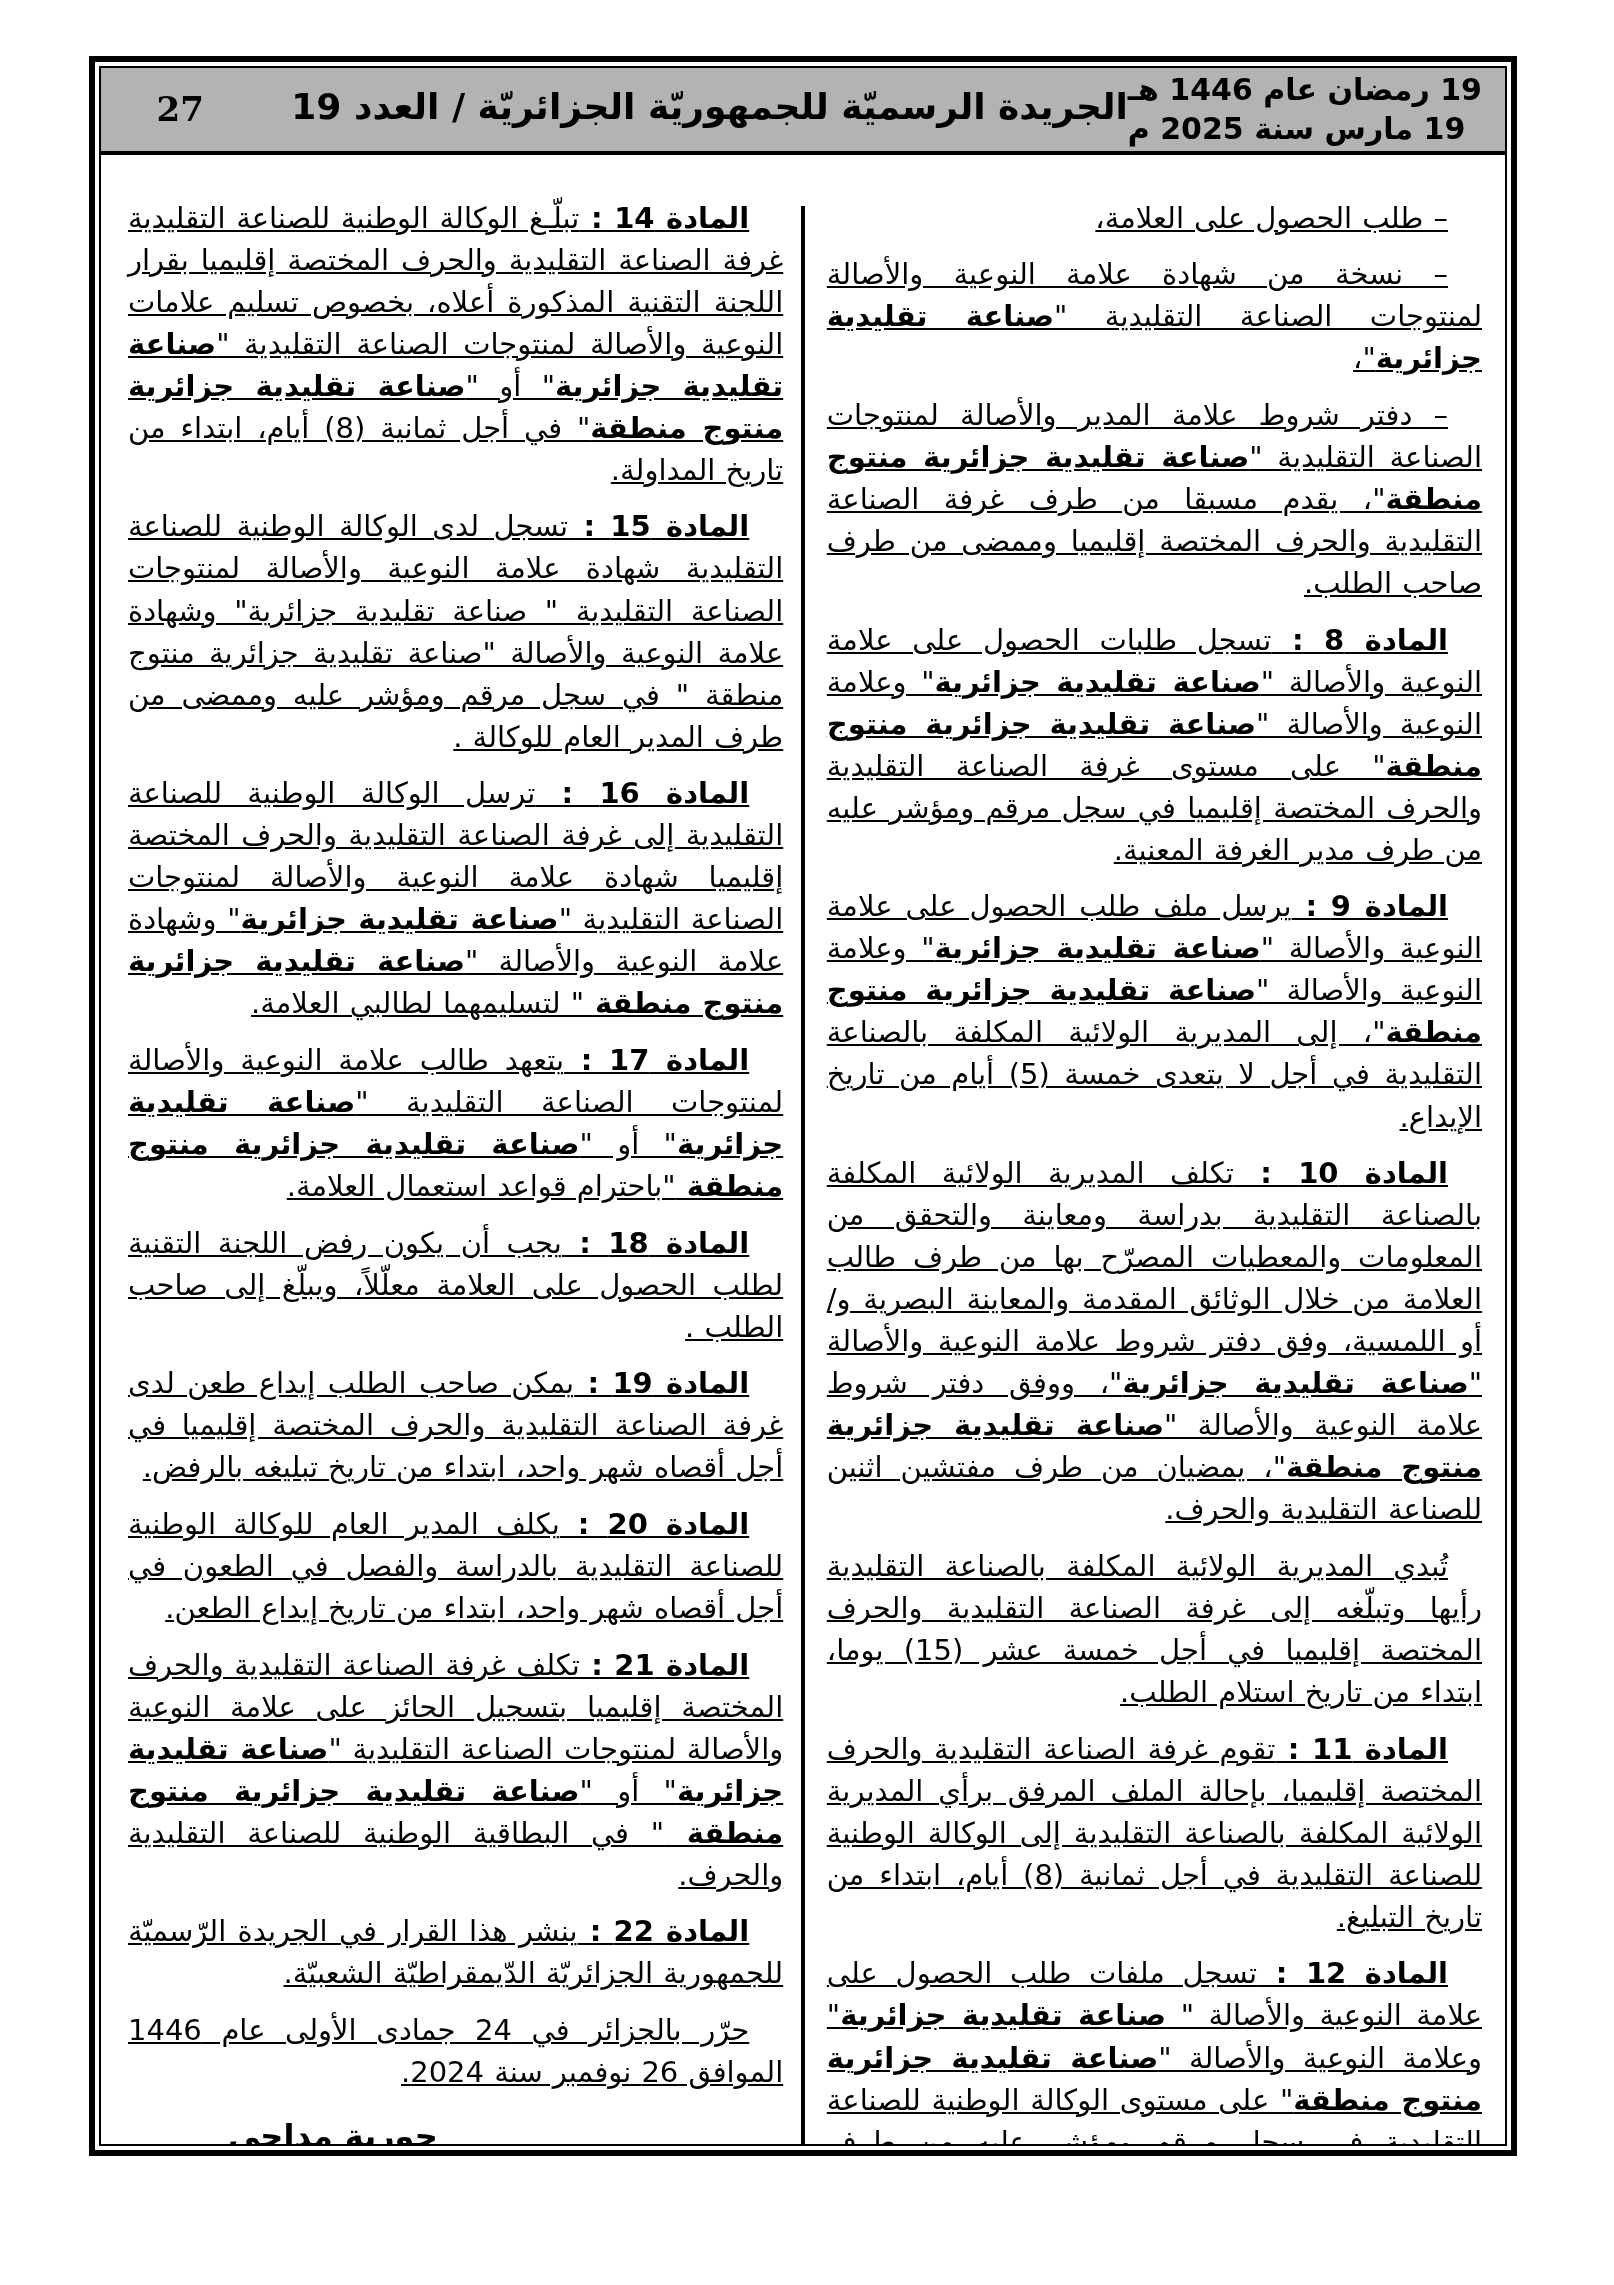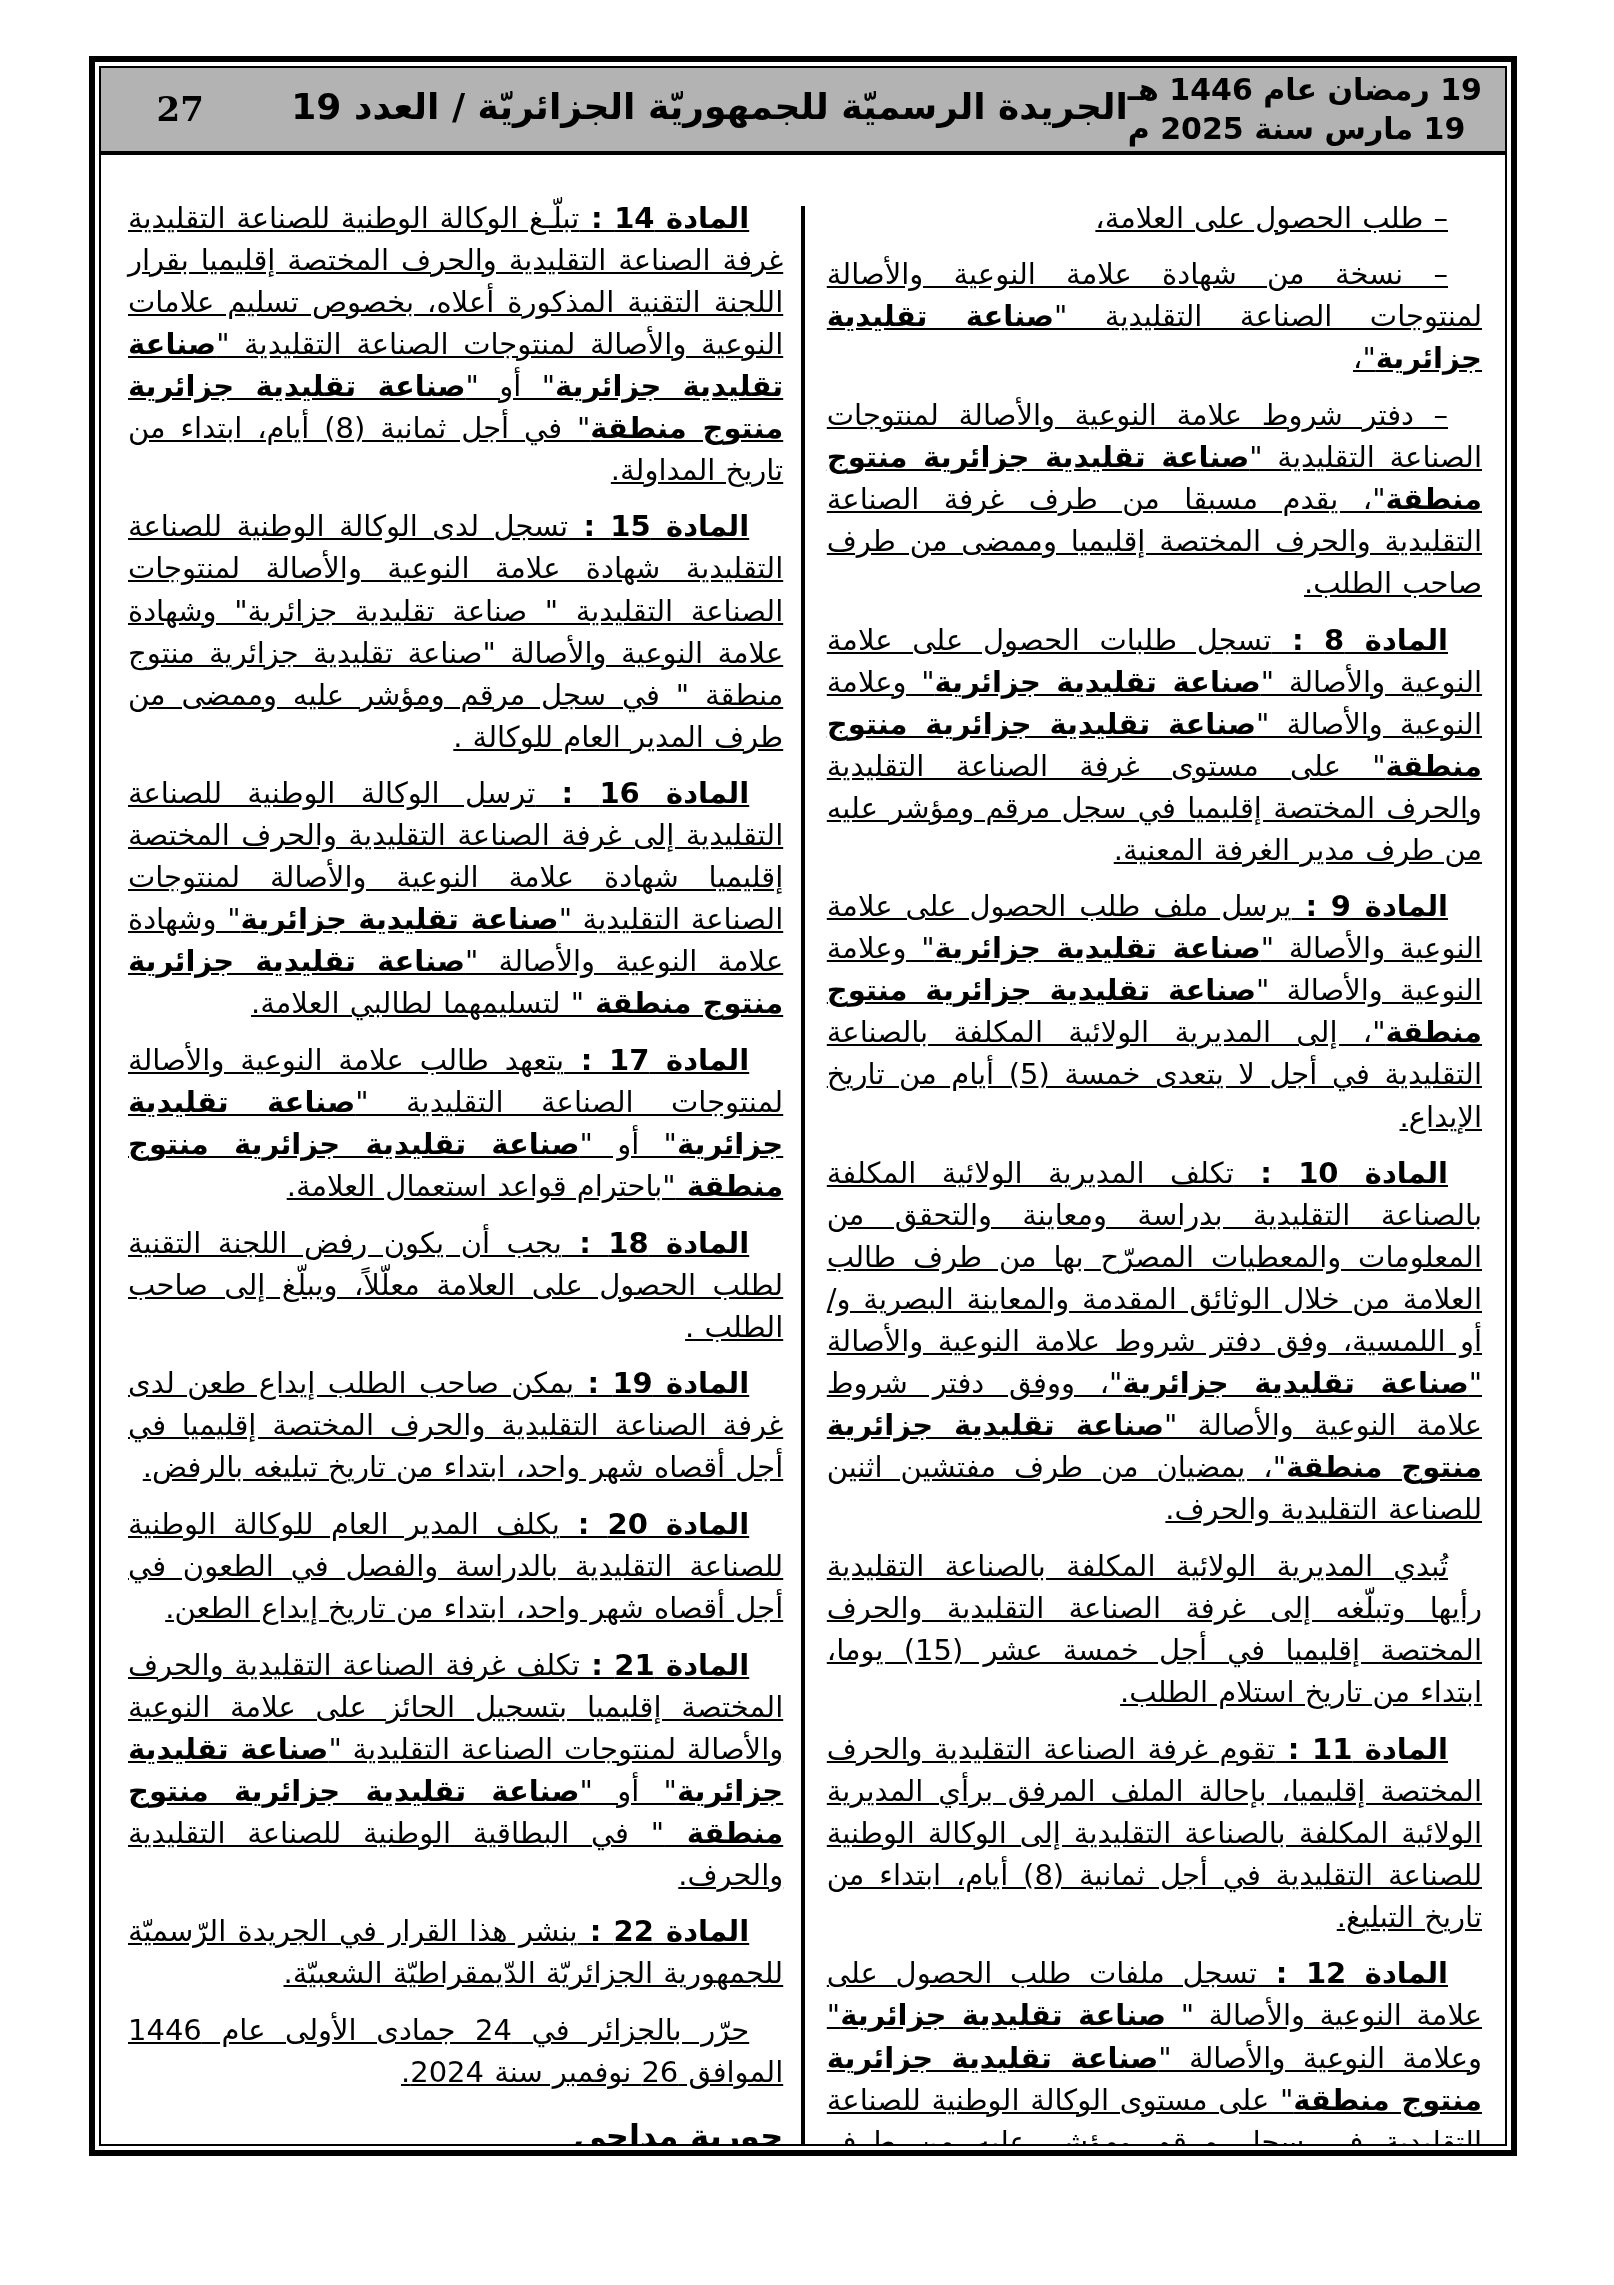--- a/index.html
+++ b/index.html
@@ -81,21 +81,21 @@
   .para{
     margin:0 0 14.5px 0;
     font-size:29px;
     line-height:1.45;
     text-align:justify;
     text-indent:34px;
     word-spacing:0.9px;
   }
   .para b{font-weight:bold;}
   .para.signature{
-    text-align:right;
+    text-align:left;
     text-indent:0;
     padding-left:100px;
     font-weight:bold;
     font-size:32px;
     margin-top:20px;
   }
 </style>
 </head>
 <body>
 
@@ -109,21 +109,21 @@
           <div>19 مارس سنة 2025 م</div>
         </div>
         <div class="mast-title">الجريدة الرسميّة للجمهوريّة الجزائريّة / العدد 19</div>
         <div class="pagenum">27</div>
       </header>
 
       <main class="body">
         <section class="col">
             <p class="para dash"><span>– طلب الحصول على العلامة،</span></p>
             <p class="para dash"><span>– نسخة من شهادة علامة النوعية والأصالة لمنتوجات الصناعة التقليدية "</span><b>صناعة تقليدية جزائرية</b><span>"،</span></p>
-            <p class="para dash"><span>– دفتر شروط علامة النوعية والأصالة لمنتوجات الصناعة التقليدية "</span><b>صناعة تقليدية جزائرية منتوج منطقة</b><span>"، يقدم مسبقا من طرف غرفة الصناعة التقليدية والحرف المختصة إقليميا وممضى من طرف صاحب الطلب.</span></p>
+            <p class="para dash"><span>– دفتر شروط علامة المدير والأصالة لمنتوجات الصناعة التقليدية "</span><b>صناعة تقليدية جزائرية منتوج منطقة</b><span>"، يقدم مسبقا من طرف غرفة الصناعة التقليدية والحرف المختصة إقليميا وممضى من طرف صاحب الطلب.</span></p>
             <p class="para article"><b>المادة 8 : </b><span>تسجل طلبات الحصول على علامة النوعية والأصالة "</span><b>صناعة تقليدية جزائرية</b><span>" وعلامة النوعية والأصالة "</span><b>صناعة تقليدية جزائرية منتوج منطقة</b><span>" على مستوى غرفة الصناعة التقليدية والحرف المختصة إقليميا في سجل مرقم ومؤشر عليه من طرف مدير الغرفة المعنية.</span></p>
             <p class="para article"><b>المادة 9 : </b><span>يرسل ملف طلب الحصول على علامة النوعية والأصالة "</span><b>صناعة تقليدية جزائرية</b><span>" وعلامة النوعية والأصالة "</span><b>صناعة تقليدية جزائرية منتوج منطقة</b><span>"، إلى المديرية الولائية المكلفة بالصناعة التقليدية في أجل لا يتعدى خمسة (5) أيام من تاريخ الإيداع.</span></p>
             <p class="para article"><b>المادة 10 : </b><span>تكلف المديرية الولائية المكلفة بالصناعة التقليدية بدراسة ومعاينة والتحقق من المعلومات والمعطيات المصرّح بها من طرف طالب العلامة من خلال الوثائق المقدمة والمعاينة البصرية و/أو اللمسية، وفق دفتر شروط علامة النوعية والأصالة "</span><b>صناعة تقليدية جزائرية</b><span>"، ووفق دفتر شروط علامة النوعية والأصالة "</span><b>صناعة تقليدية جزائرية منتوج منطقة</b><span>"، يمضيان من طرف مفتشين اثنين للصناعة التقليدية والحرف.</span></p>
             <p class="para plain"><span>تُبدي المديرية الولائية المكلفة بالصناعة التقليدية رأيها وتبلّغه إلى غرفة الصناعة التقليدية والحرف المختصة إقليميا في أجل خمسة عشر (15) يوما، ابتداء من تاريخ استلام الطلب.</span></p>
             <p class="para article"><b>المادة 11 : </b><span>تقوم غرفة الصناعة التقليدية والحرف المختصة إقليميا، بإحالة الملف المرفق برأي المديرية الولائية المكلفة بالصناعة التقليدية إلى الوكالة الوطنية للصناعة التقليدية في أجل ثمانية (8) أيام، ابتداء من تاريخ التبليغ.</span></p>
             <p class="para article"><b>المادة 12 : </b><span>تسجل ملفات طلب الحصول على علامة النوعية والأصالة " </span><b>صناعة تقليدية جزائرية</b><span>" وعلامة النوعية والأصالة "</span><b>صناعة تقليدية جزائرية منتوج منطقة</b><span>" على مستوى الوكالة الوطنية للصناعة التقليدية في سجل مرقم ومؤشر عليه من طرف مديرها العام.</span></p>
           </section>
         <div class="divider"></div>
         <section class="col">
             <p class="para article"><b>المادة 14 : </b><span>تبلّـغ الوكالة الوطنية للصناعة التقليدية غرفة الصناعة التقليدية والحرف المختصة إقليميا بقرار اللجنة التقنية المذكورة أعلاه، بخصوص تسليم علامات النوعية والأصالة لمنتوجات الصناعة التقليدية "</span><b>صناعة تقليدية جزائرية</b><span>" أو "</span><b>صناعة تقليدية جزائرية منتوج منطقة</b><span>" في أجل ثمانية (8) أيام، ابتداء من تاريخ المداولة.</span></p>

